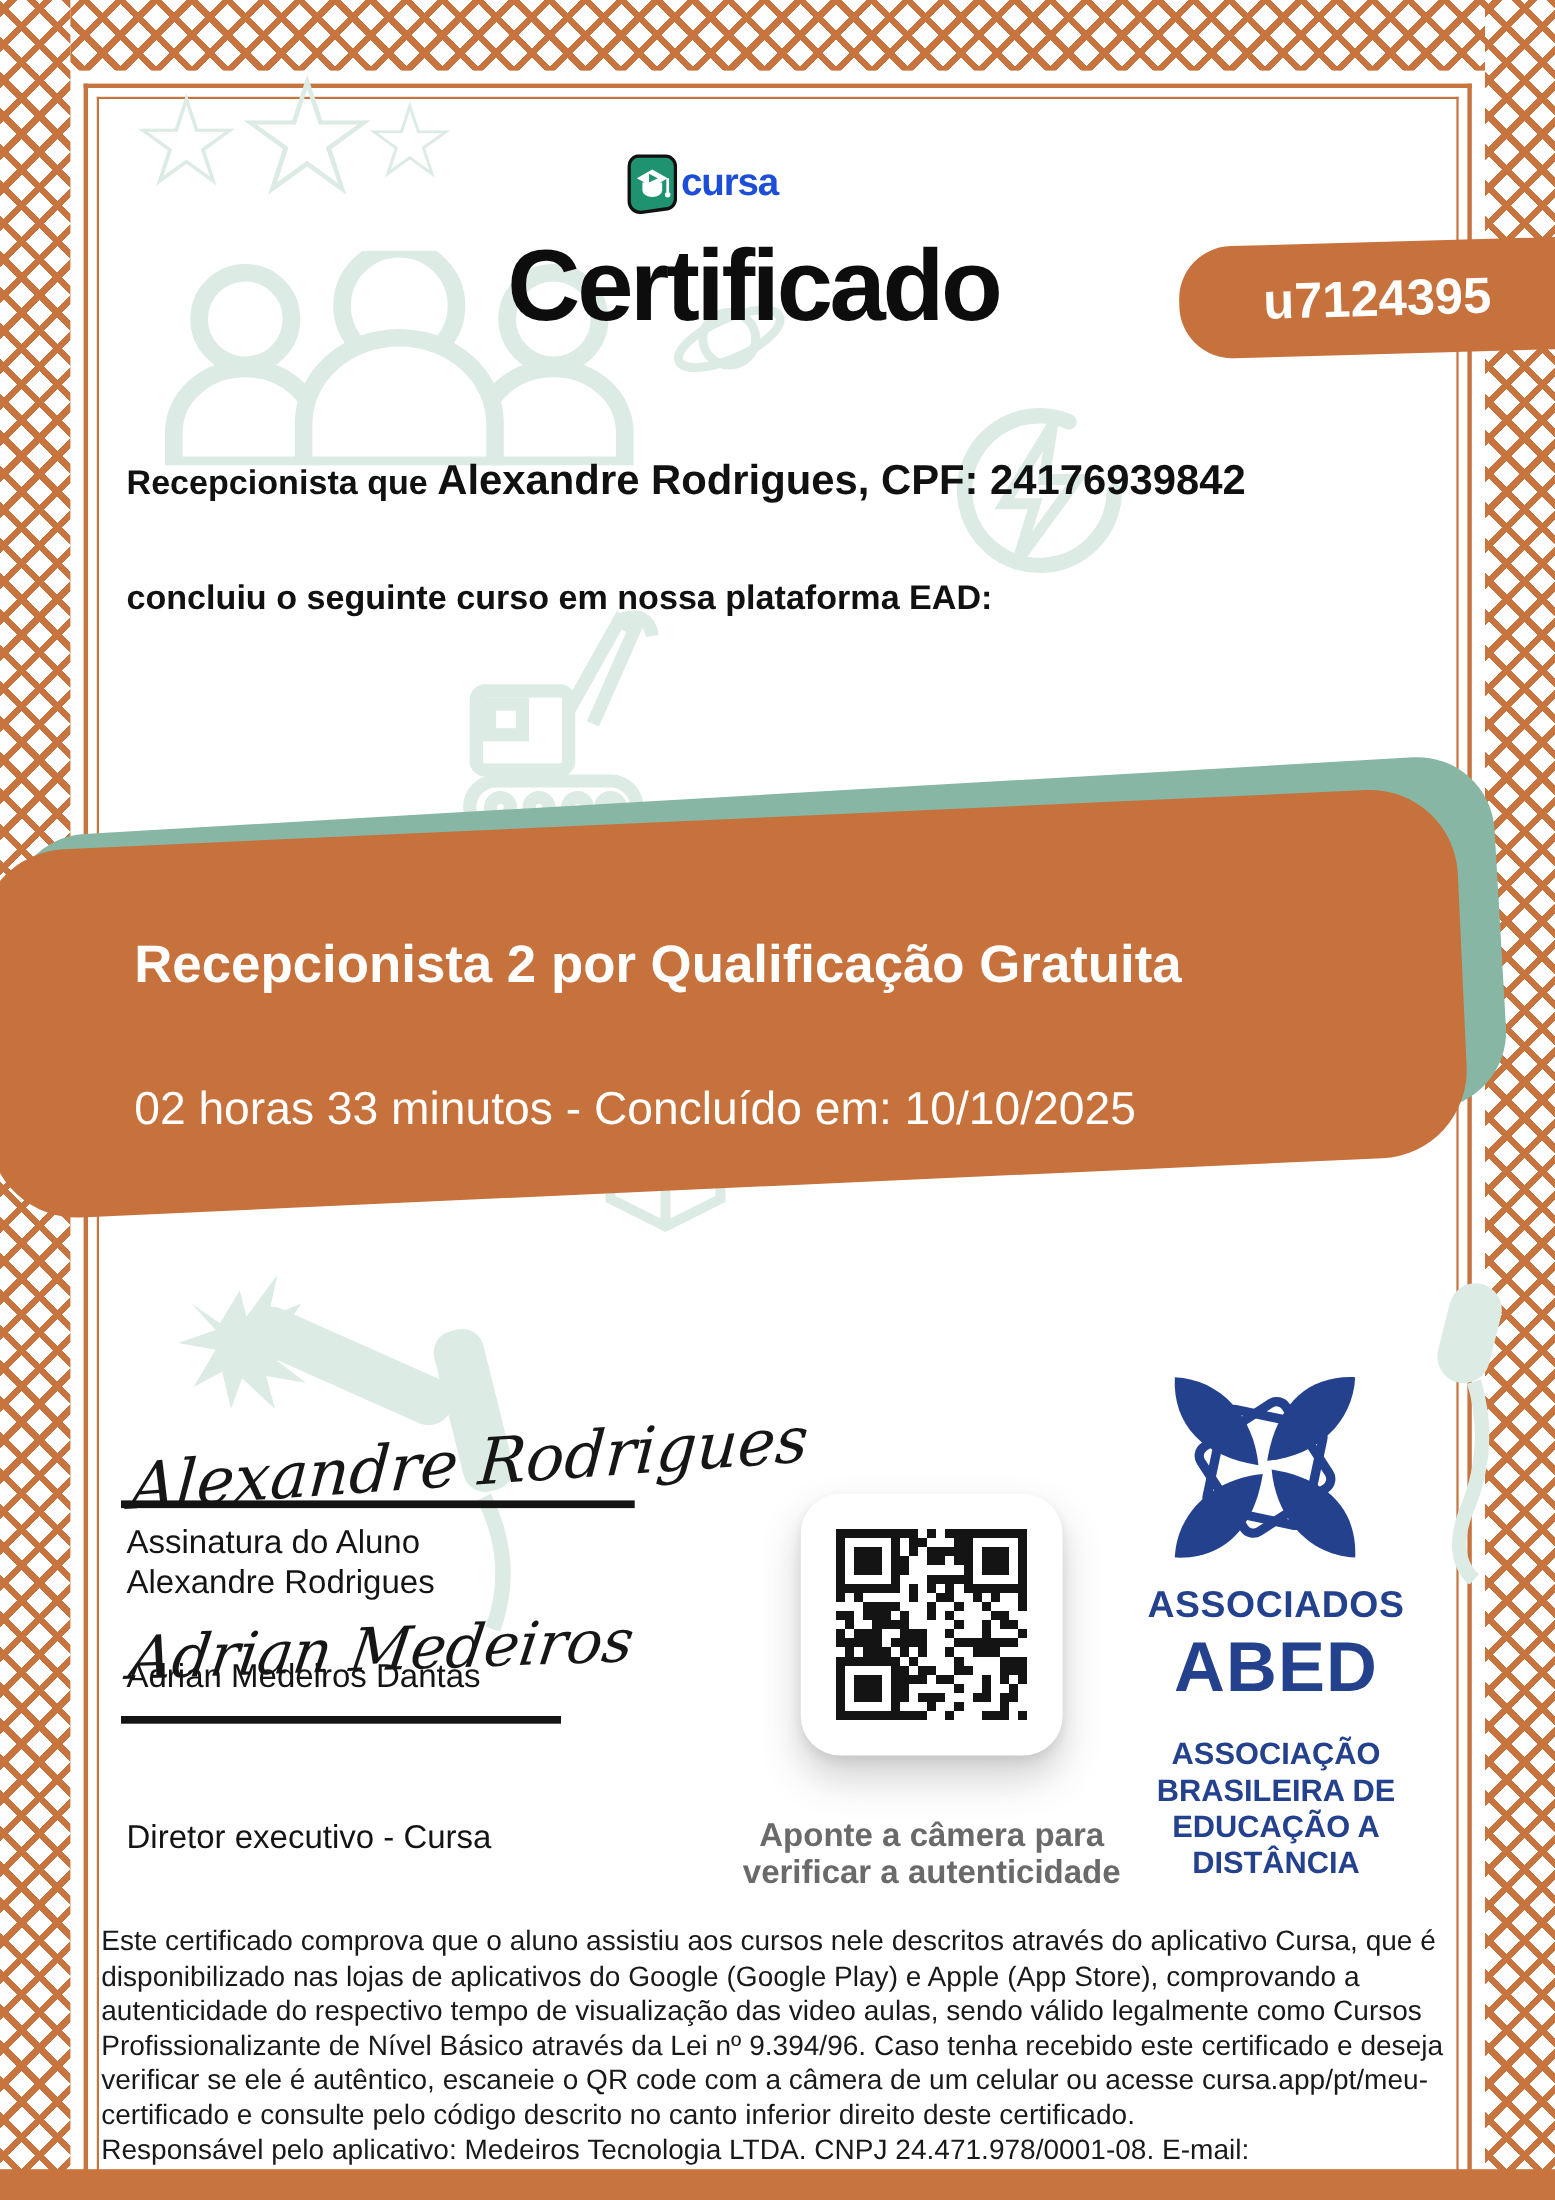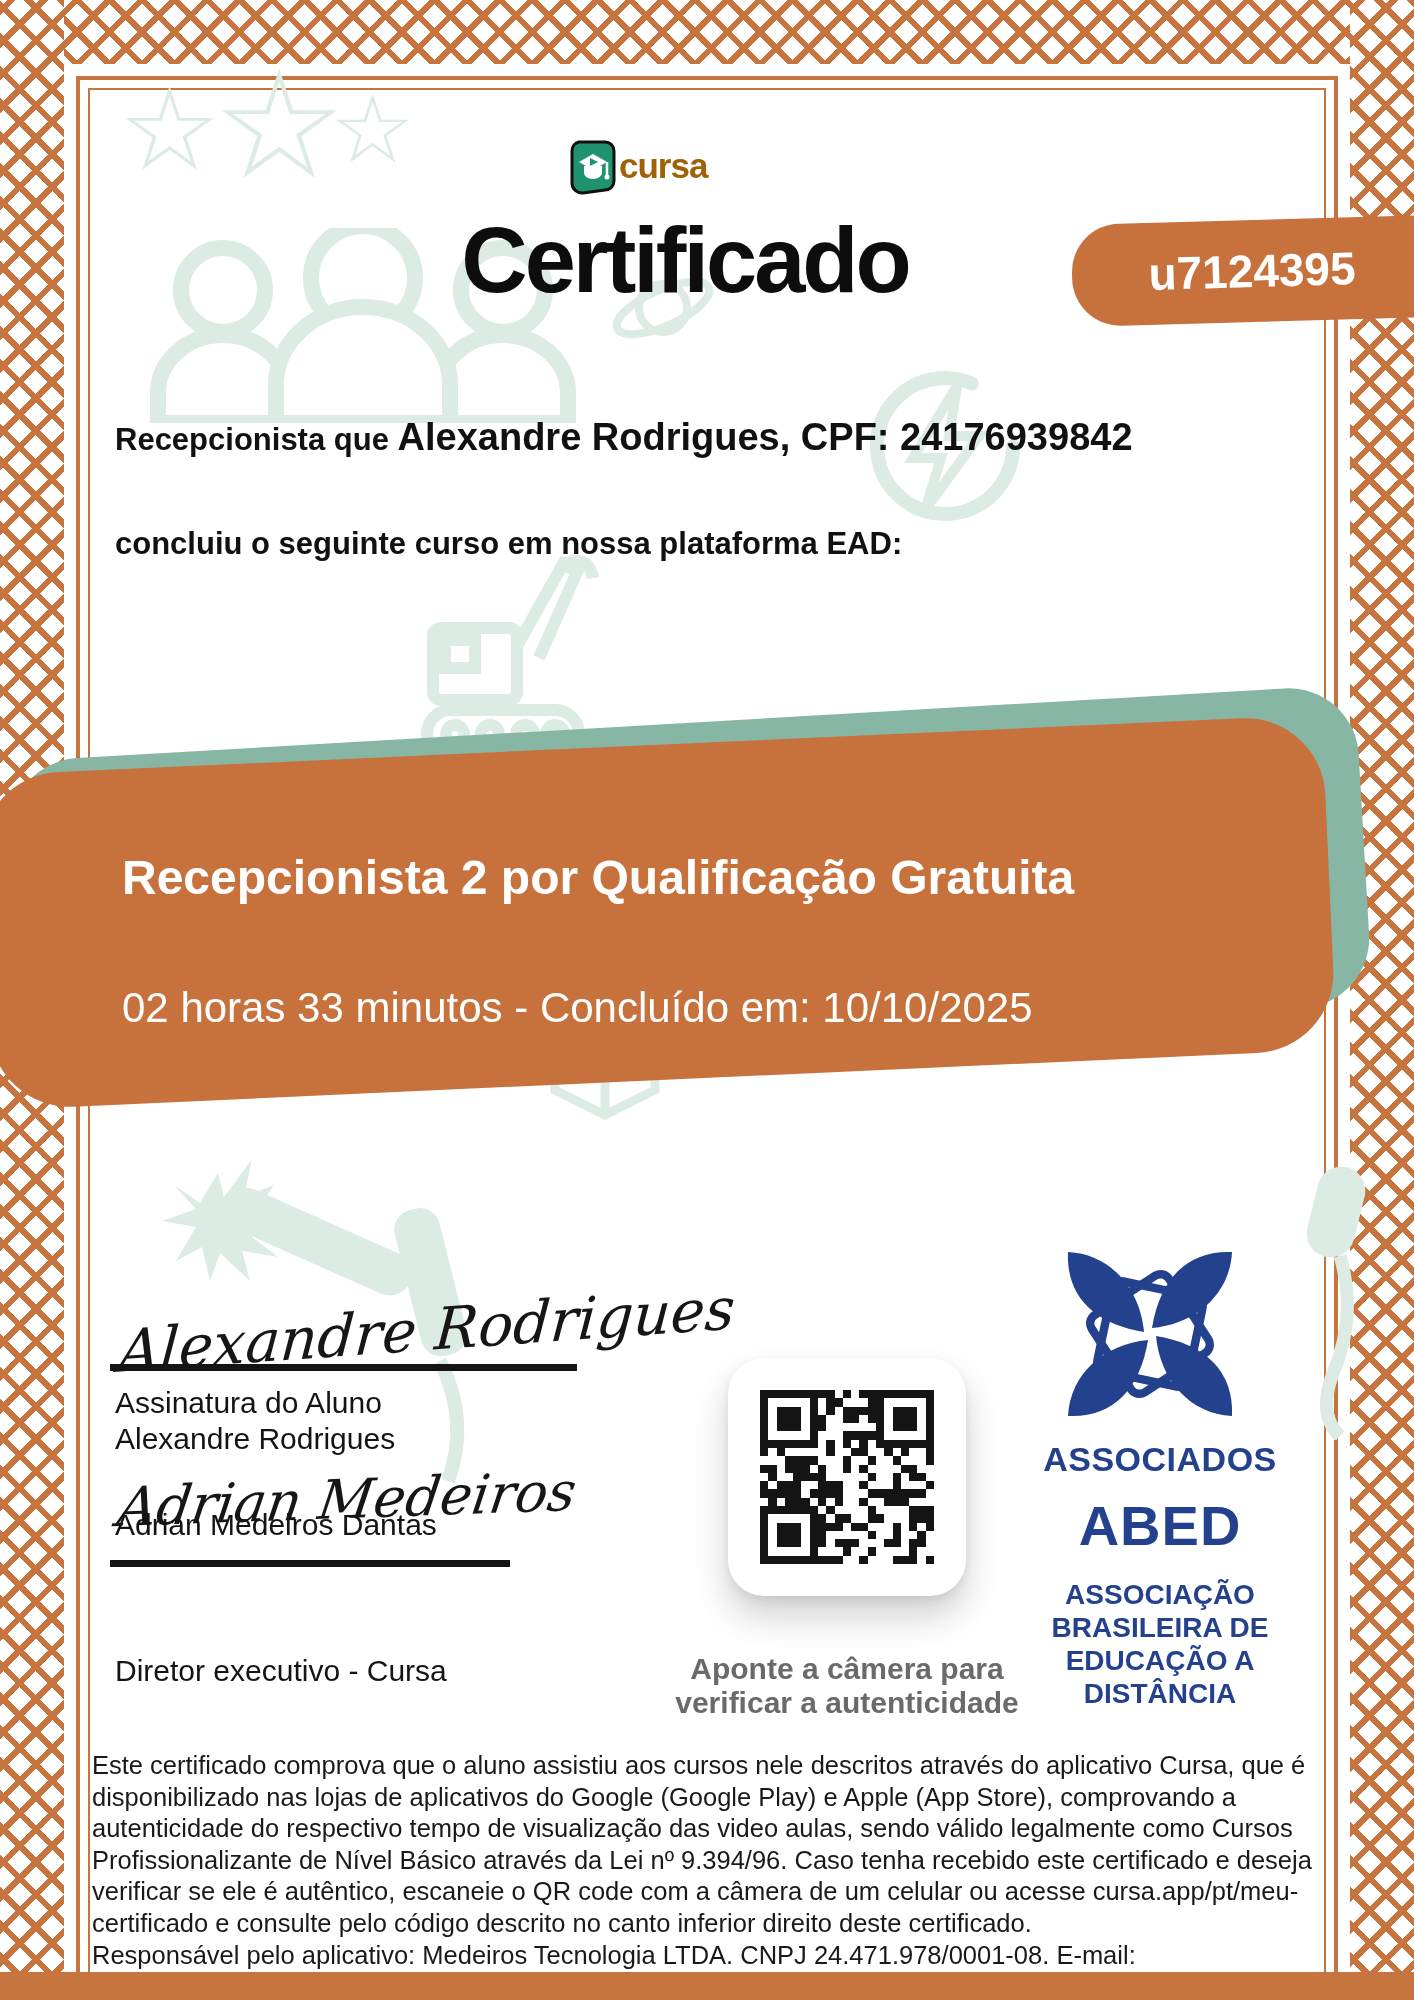--- a/index.html
+++ b/index.html
@@ -18,21 +18,21 @@
     border:4px solid #c7743e;border-bottom:none;z-index:0;}
   .frame-inner{position:absolute;left:88px;top:88px;right:88px;bottom:-30px;
     border:2px solid #c7743e;border-bottom:none;z-index:0;}
   .bottom-bar{position:absolute;left:0;right:0;top:1972px;height:28px;background:#c7743e;z-index:4;}
   
   .wm{position:absolute;z-index:1;color:#dcebe3;}
   .wm-star{font-family:"DejaVu Sans",sans-serif;line-height:1;}
   
   .logo-icon{position:absolute;left:569px;top:139px;z-index:3;}
   .logo-word{position:absolute;left:619px;top:146px;z-index:3;font-size:35px;font-weight:800;
-    letter-spacing:-1px;color:#a16207;}
+    letter-spacing:-1px;color:#1d4ed8;}
   .title{position:absolute;left:360px;top:208px;width:650px;z-index:3;text-align:center;
     font-size:92px;font-weight:800;letter-spacing:-3px;color:#0d0d0d;}
   .code-badge{position:absolute;left:1072px;top:220px;width:360px;height:102px;z-index:5;
     background:#c7713c;border-radius:48px 0 0 48px;transform:rotate(-1.6deg);
     display:flex;align-items:center;justify-content:center;}
   .code-badge span{color:#fff;font-size:46px;font-weight:700;letter-spacing:0;}
   
   .intro1{position:absolute;left:115px;top:416px;width:1180px;z-index:3;color:#111;}
   .intro1 .pre{font-size:31px;font-weight:600;}
   .intro1 .student{font-size:38px;font-weight:700;}
@@ -63,21 +63,21 @@
   .qr-card{position:absolute;left:728px;top:1358px;width:238px;height:238px;z-index:3;
     background:#fff;border-radius:36px;
     box-shadow:0 20px 35px rgba(70,70,70,.25),0 4px 10px rgba(0,0,0,.08);}
   .qr-card svg{position:absolute;left:32px;top:32px;}
   .qr-caption{position:absolute;left:672px;top:1652px;width:350px;z-index:3;text-align:center;
     font-size:30px;font-weight:700;color:#6a6a6a;line-height:34px;}
   
   .abed{color:#24418e;z-index:3;position:absolute;text-align:center;font-weight:800;}
   .abed-pin{position:absolute;left:1050px;top:1234px;z-index:3;}
   .abed-assoc{left:1015px;top:1440px;width:290px;font-size:34px;letter-spacing:0.5px;}
-  .abed-abbr{left:1015px;top:1478px;width:290px;font-size:56px;letter-spacing:1px;margin-top:15px;}
+  .abed-abbr{left:1015px;top:1478px;width:290px;font-size:64px;letter-spacing:1px;}
   .abed-full{left:1000px;top:1578px;width:320px;font-size:28px;line-height:33px;}
   
   .footer{position:absolute;left:92px;top:1750px;width:1248px;z-index:3;
     font-size:25.5px;line-height:31.6px;color:#191919;}
 </style>
 </head>
 <body>
 
 <div class="page">
 

